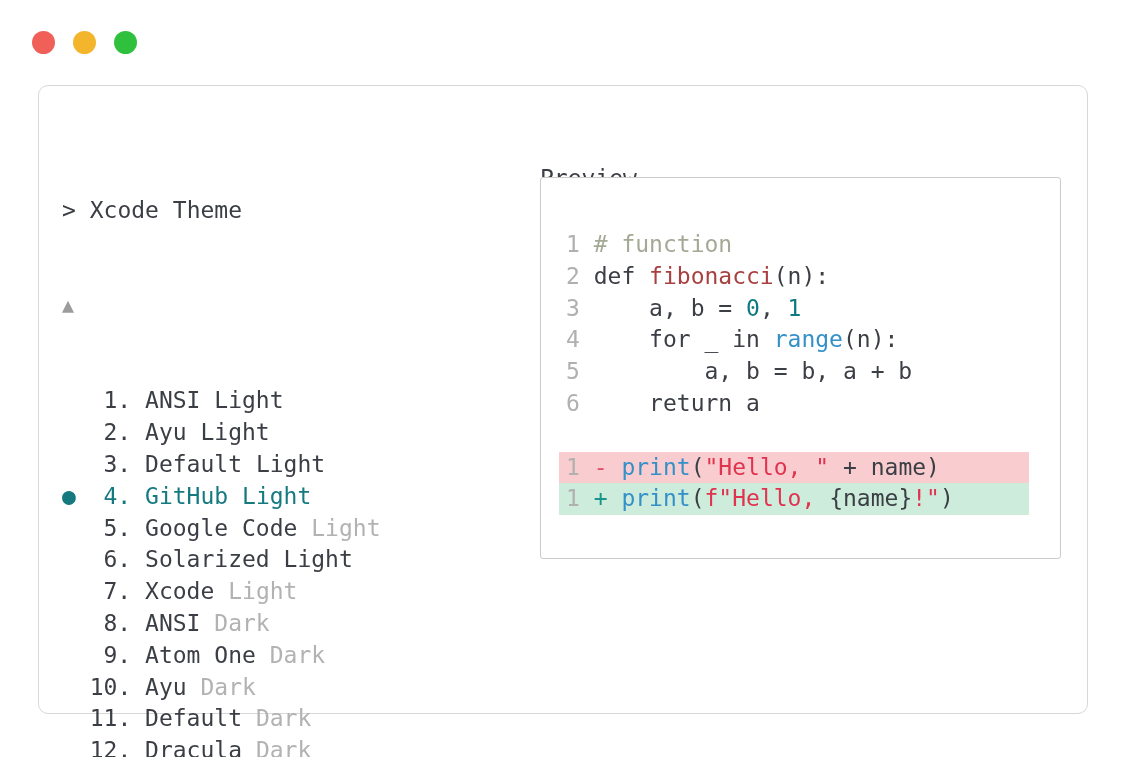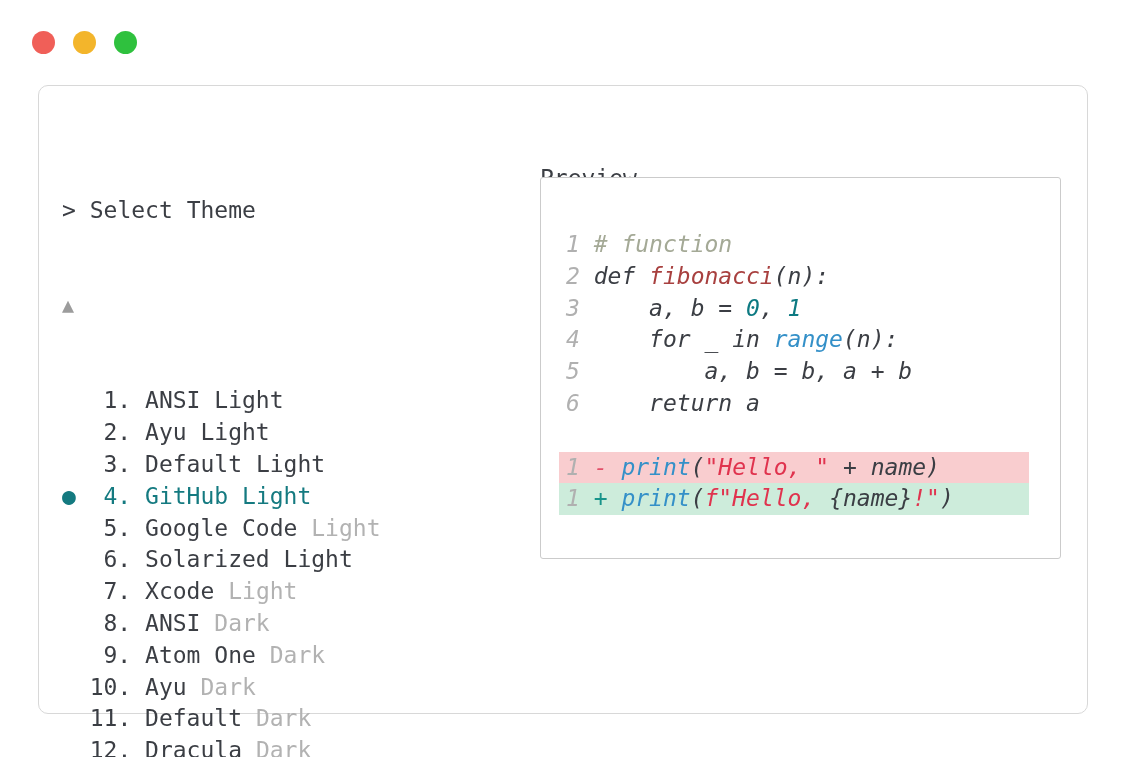--- a/index.html
+++ b/index.html
@@ -28,21 +28,21 @@
   .variant.dim{color:var(--dim);}
 
   
   .preview-label{position:absolute;left:501px;top:45px;height:31.8px;font-size:23px;
                  line-height:31.8px;color:var(--text);margin-top:32px;}
   .preview-box{position:absolute;left:501px;top:91px;width:521px;height:382px;
                border:1.5px solid var(--border-preview);border-radius:3px;box-sizing:border-box;
                background:#ffffff;}
   .code{padding:51px 0 0 25px;font-size:23px;line-height:31.8px;white-space:pre;
         color:var(--text);}
-  .code-row{height:31.8px;font-style:italic;}
+  .code-row{height:31.8px;}
   .lineno{display:inline-block;width:1ch;color:var(--lineno);}
   .diff-del,.diff-ins{width:fit-content;min-width:470px;margin-left:-7px;
                       padding-left:7px;padding-right:6px;box-sizing:border-box;}
   .diff-del{background:var(--del-bg);}
   .diff-ins{background:var(--ins-bg);}
 
   .tok-text{color:var(--text);}
   .tok-comment{color:var(--comment);}
   .tok-func{color:var(--func);}
   .tok-number{color:var(--number);}
@@ -58,21 +58,21 @@
 
   <div class="traffic" id="traffic">
       <span class="tl" style="background: rgb(240, 95, 88);"></span>
       <span class="tl" style="background: rgb(243, 181, 43);"></span>
       <span class="tl" style="background: rgb(47, 193, 62);"></span>
     </div>
 
   <div class="panel">
 
     <div class="left">
-      <div class="row header"><span class="prompt">&gt;</span><span>Select Theme</span></div>
+      <div class="row header"><span class="prompt">&gt;</span><span>Xcode Theme</span></div>
       <div class="row arrow up">▲</div>
       <div id="theme-list"><div class="row item"><span class="marker"></span><span class="num">1.</span> <span class="name">ANSI</span> <span class="variant">Light</span></div><div class="row item"><span class="marker"></span><span class="num">2.</span> <span class="name">Ayu</span> <span class="variant">Light</span></div><div class="row item"><span class="marker"></span><span class="num">3.</span> <span class="name">Default</span> <span class="variant">Light</span></div><div class="row item selected"><span class="marker">●</span><span class="num">4.</span> <span class="name">GitHub</span> <span class="variant">Light</span></div><div class="row item"><span class="marker"></span><span class="num">5.</span> <span class="name">Google Code</span> <span class="variant dim">Light</span></div><div class="row item"><span class="marker"></span><span class="num">6.</span> <span class="name">Solarized</span> <span class="variant">Light</span></div><div class="row item"><span class="marker"></span><span class="num">7.</span> <span class="name">Xcode</span> <span class="variant dim">Light</span></div><div class="row item"><span class="marker"></span><span class="num">8.</span> <span class="name">ANSI</span> <span class="variant dim">Dark</span></div><div class="row item"><span class="marker"></span><span class="num">9.</span> <span class="name">Atom One</span> <span class="variant dim">Dark</span></div><div class="row item"><span class="marker"></span><span class="num">10.</span> <span class="name">Ayu</span> <span class="variant dim">Dark</span></div><div class="row item"><span class="marker"></span><span class="num">11.</span> <span class="name">Default</span> <span class="variant dim">Dark</span></div><div class="row item"><span class="marker"></span><span class="num">12.</span> <span class="name">Dracula</span> <span class="variant dim">Dark</span></div></div>
       
       
       
     </div>
 
     <div class="preview-label">Preview</div>
     <div class="preview-box">
       <div class="code" id="code-block"><div class="code-row"><span class="lineno">1</span> <span class="tok-comment"># function</span></div><div class="code-row"><span class="lineno">2</span> <span class="tok-text">def </span><span class="tok-func">fibonacci</span><span class="tok-text">(n):</span></div><div class="code-row"><span class="lineno">3</span> <span class="tok-text">    a, b = </span><span class="tok-number">0</span><span class="tok-text">, </span><span class="tok-number">1</span></div><div class="code-row"><span class="lineno">4</span> <span class="tok-text">    for _ in </span><span class="tok-builtin">range</span><span class="tok-text">(n):</span></div><div class="code-row"><span class="lineno">5</span> <span class="tok-text">        a, b = b, a + b</span></div><div class="code-row"><span class="lineno">6</span> <span class="tok-text">    return a</span></div><div class="code-row"><span class="lineno"></span> </div><div class="code-row diff-del"><span class="lineno">1</span> <span class="tok-del">- </span><span class="tok-builtin">print</span><span class="tok-text">(</span><span class="tok-string">"Hello, "</span><span class="tok-text"> + name)</span></div><div class="code-row diff-ins"><span class="lineno">1</span> <span class="tok-ins">+ </span><span class="tok-builtin">print</span><span class="tok-text">(</span><span class="tok-string">f"Hello, </span><span class="tok-text">{name}</span><span class="tok-string">!"</span><span class="tok-text">)</span></div></div>

